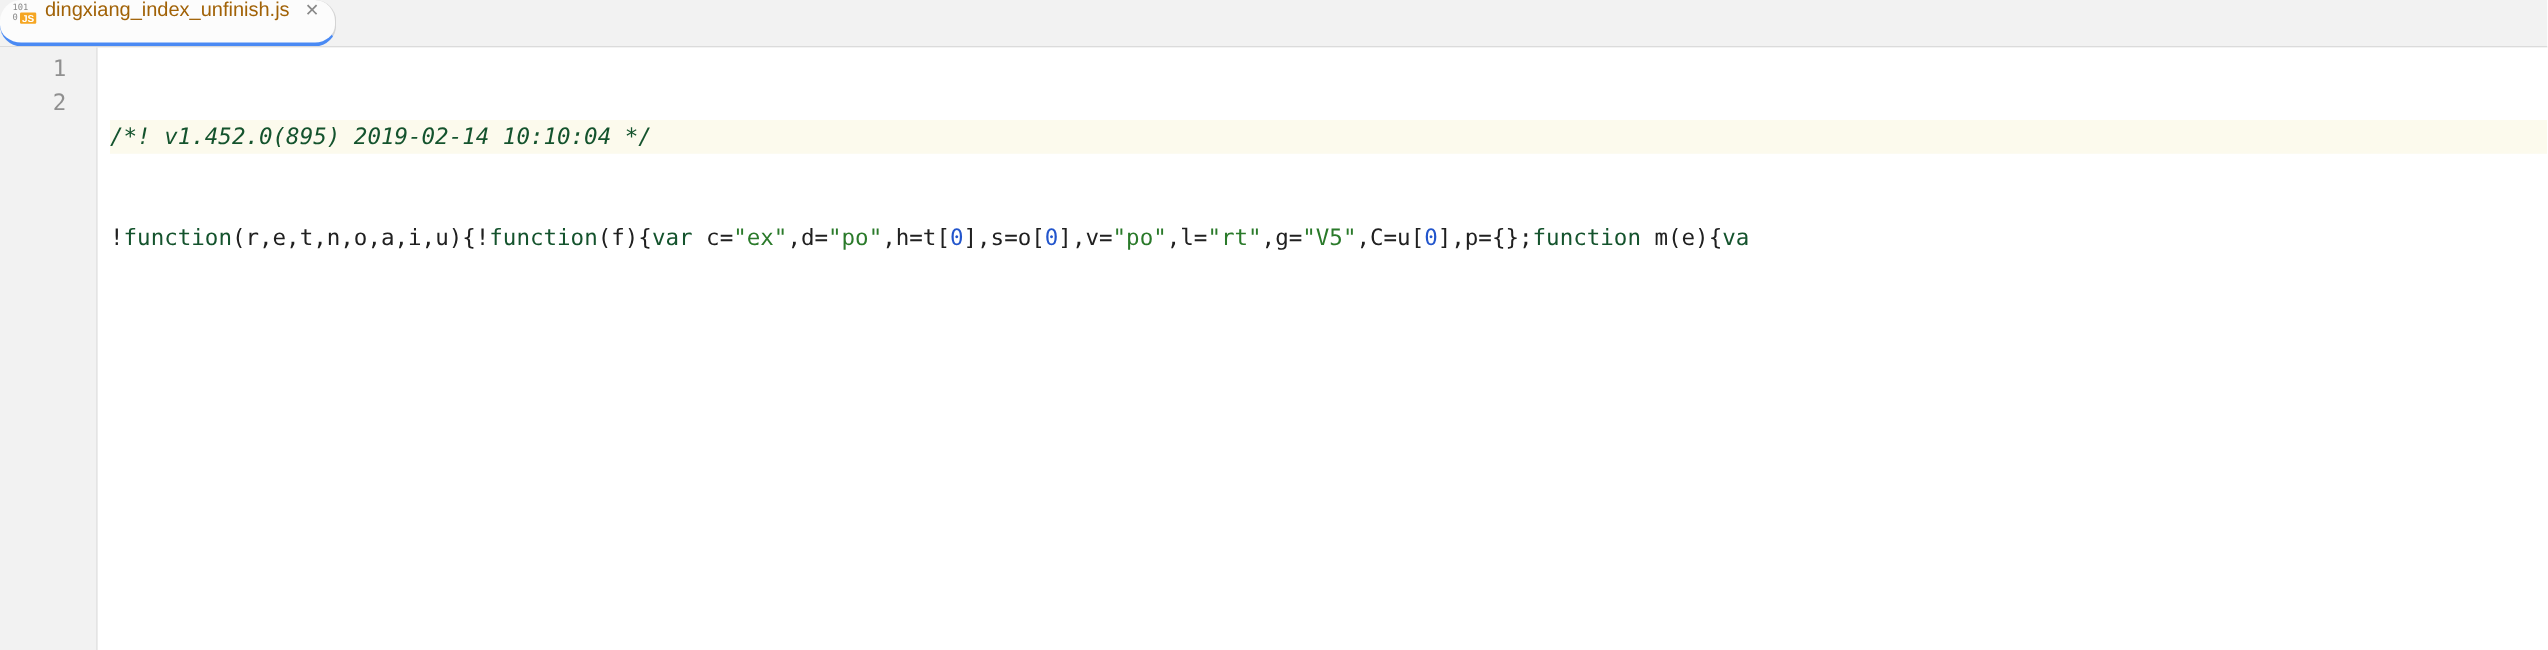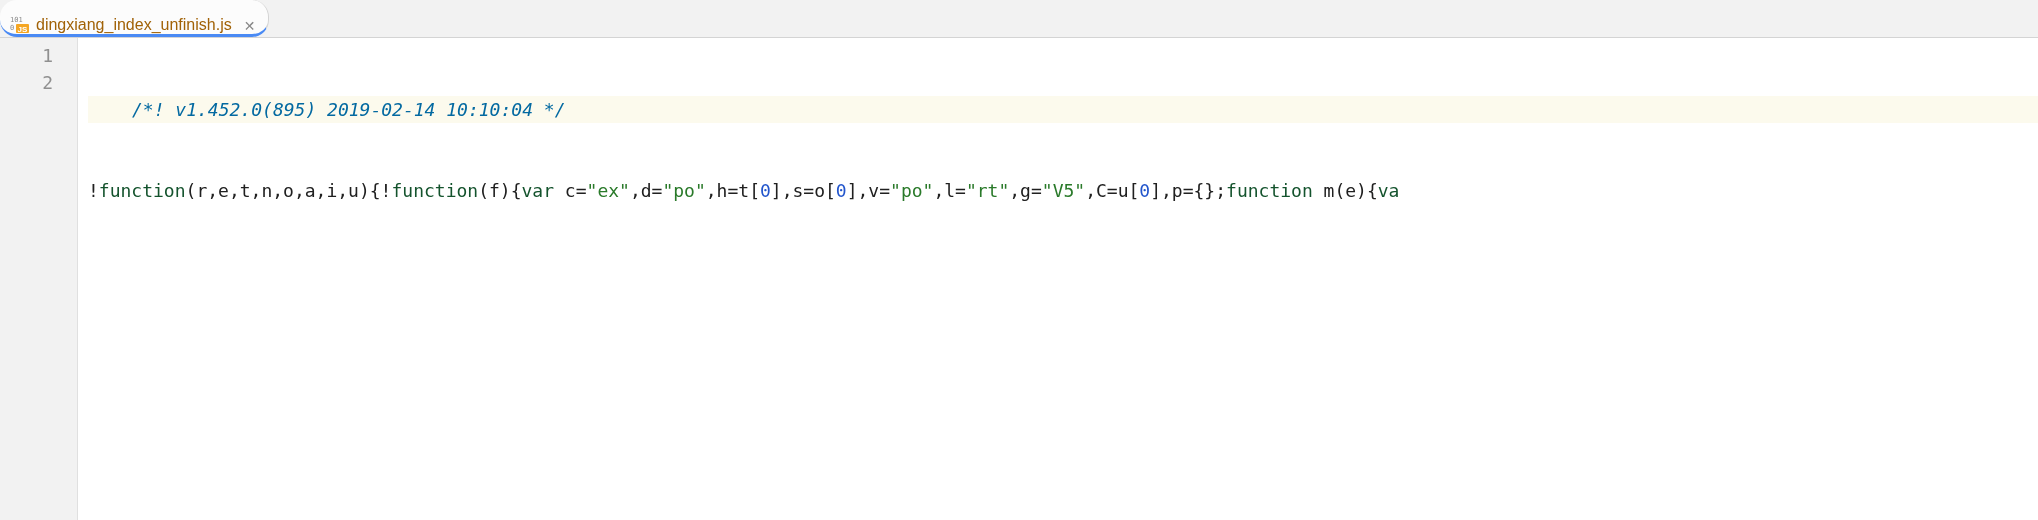--- a/index.html
+++ b/index.html
@@ -10,21 +10,21 @@
     }
     .tab-bar {
       height: 38px;
       background: #f2f2f2;
       border-bottom: 1px solid #d4d4d4;
       display: flex;
       align-items: stretch;
     }
     .tab {
       display: flex;
-      align-items: flex-end;
+      align-items: flex-start;
       padding: 0 10px 0 10px;
       background: #fcfcfc;
       border-right: 1px solid #d4d4d4;
       border-bottom: 3px solid #4a8af4;
       position: relative;
       cursor: pointer;
       border-radius: 17px;
     }
     .tab-icon {
       width: 20px;
@@ -74,21 +74,21 @@
       padding-top: 4px;
       font-family: "Menlo", "Consolas", monospace;
       font-size: 18px;
       line-height: 27px;
       white-space: pre;
       overflow: hidden;
       padding-left: 10px;
     }
     .code-line { height: 27px; }
     .code-line.highlighted { background: #fcfaed; }
-    .tok-comment { color: #0369a1; font-style: italic; padding-left: 44px; }
+    .tok-comment { color: #14532d; font-style: italic; }
     .tok-keyword { color: #14532d; }
     .tok-string { color: #2a7a2a; }
     .tok-number { color: #2255cc; }
     .tok-punct { color: #202020; }
     .tok-ident { color: #202020; }
   </style>
 </head>
 <body>
 
 <div class="tab-bar">

